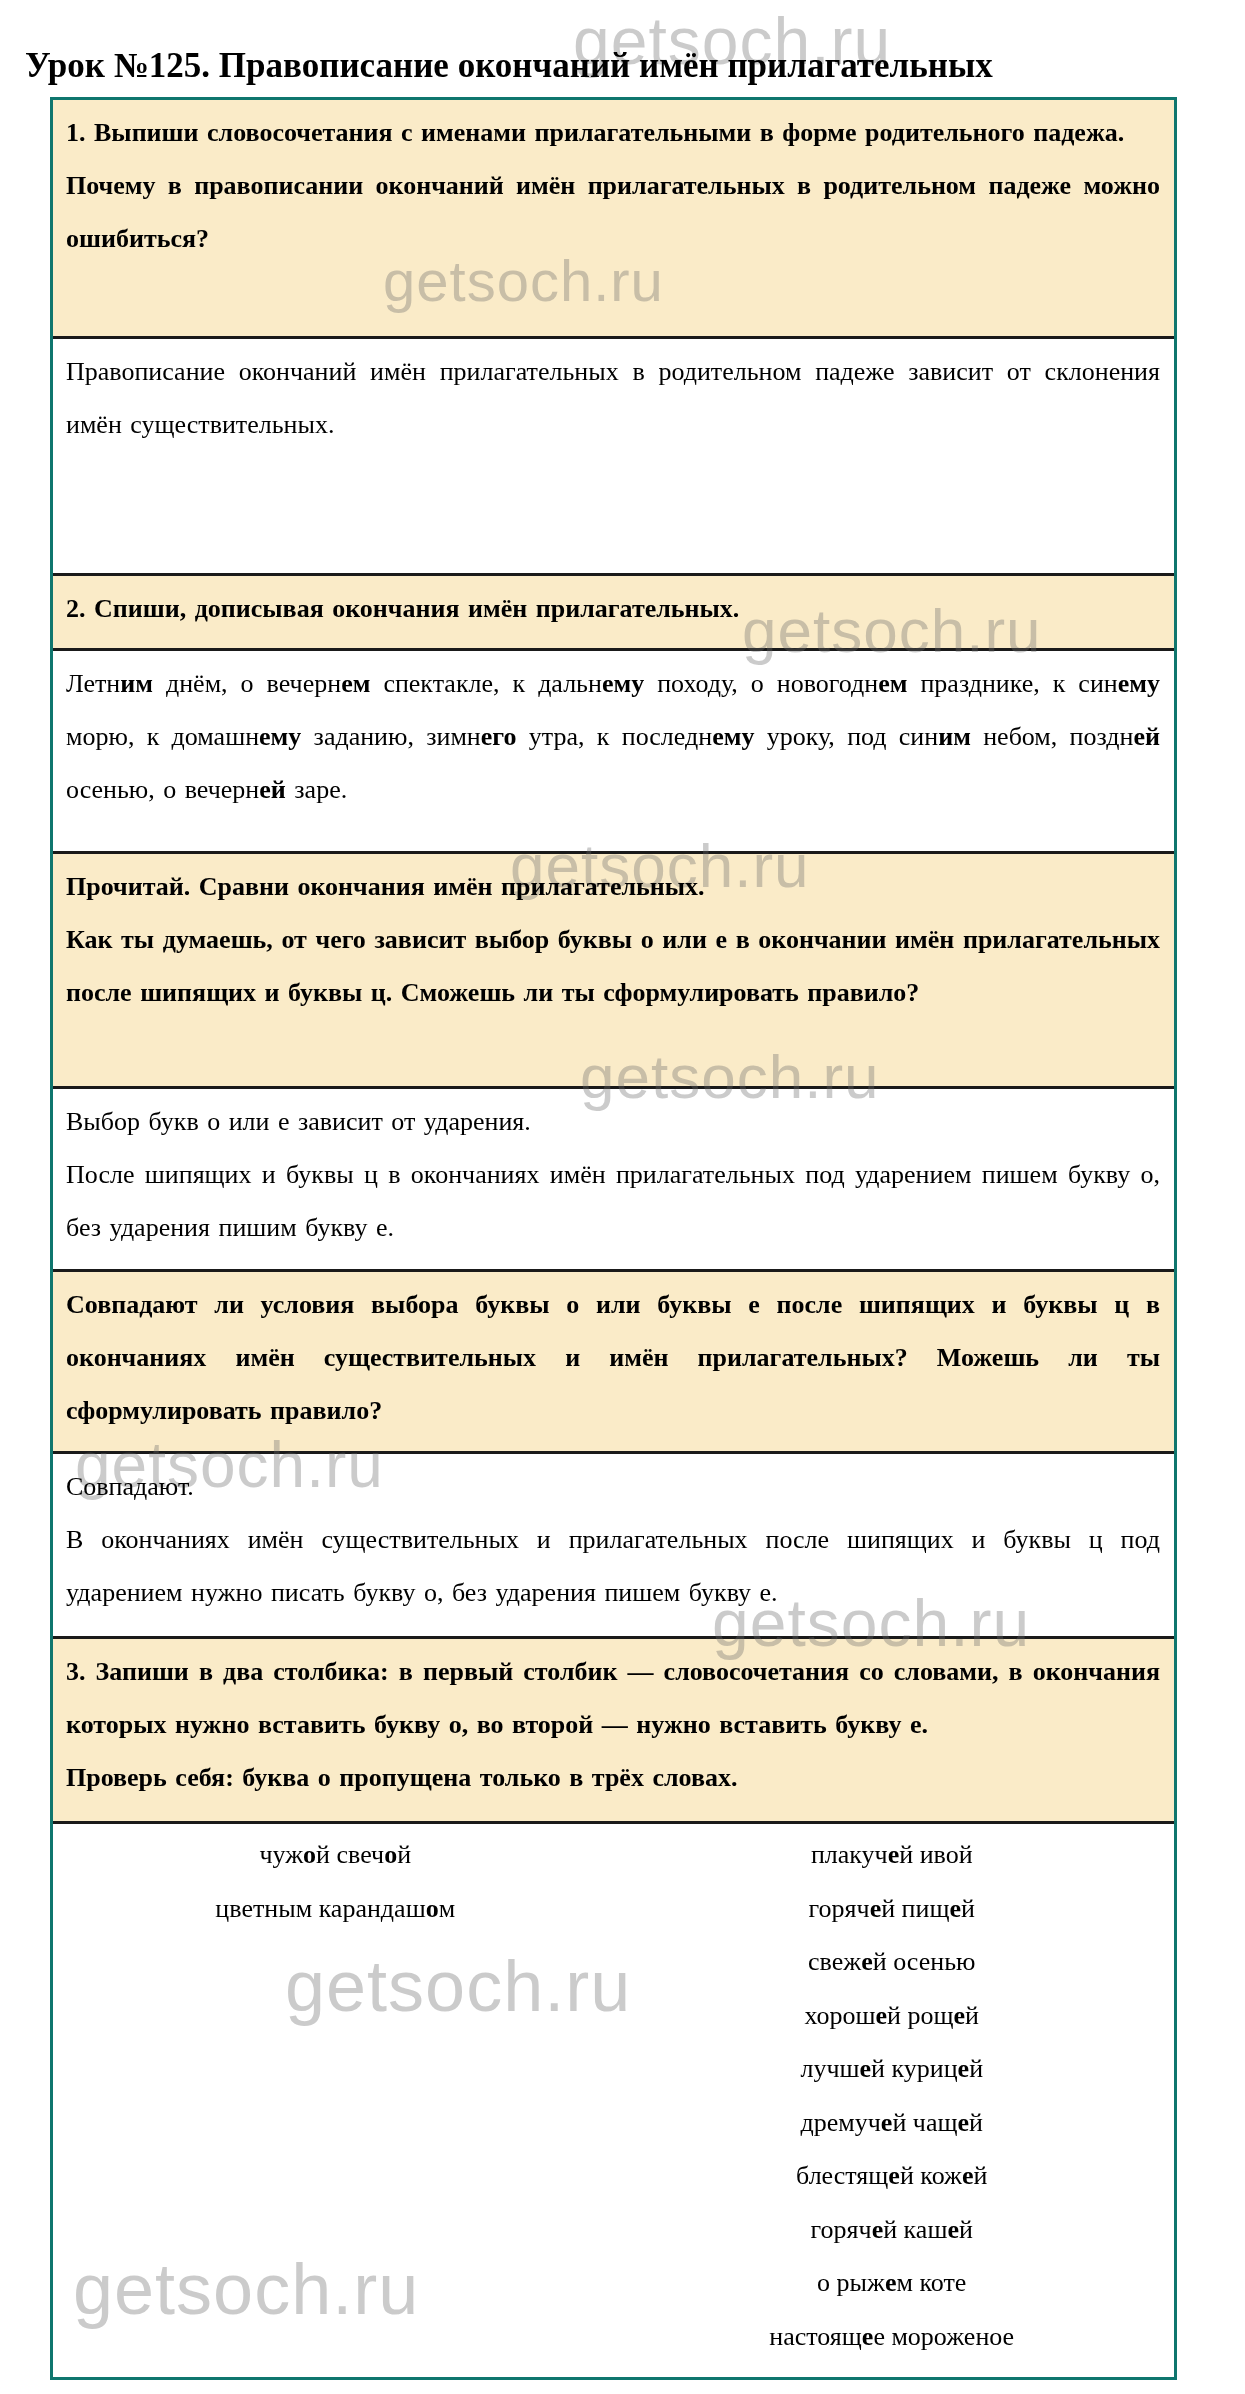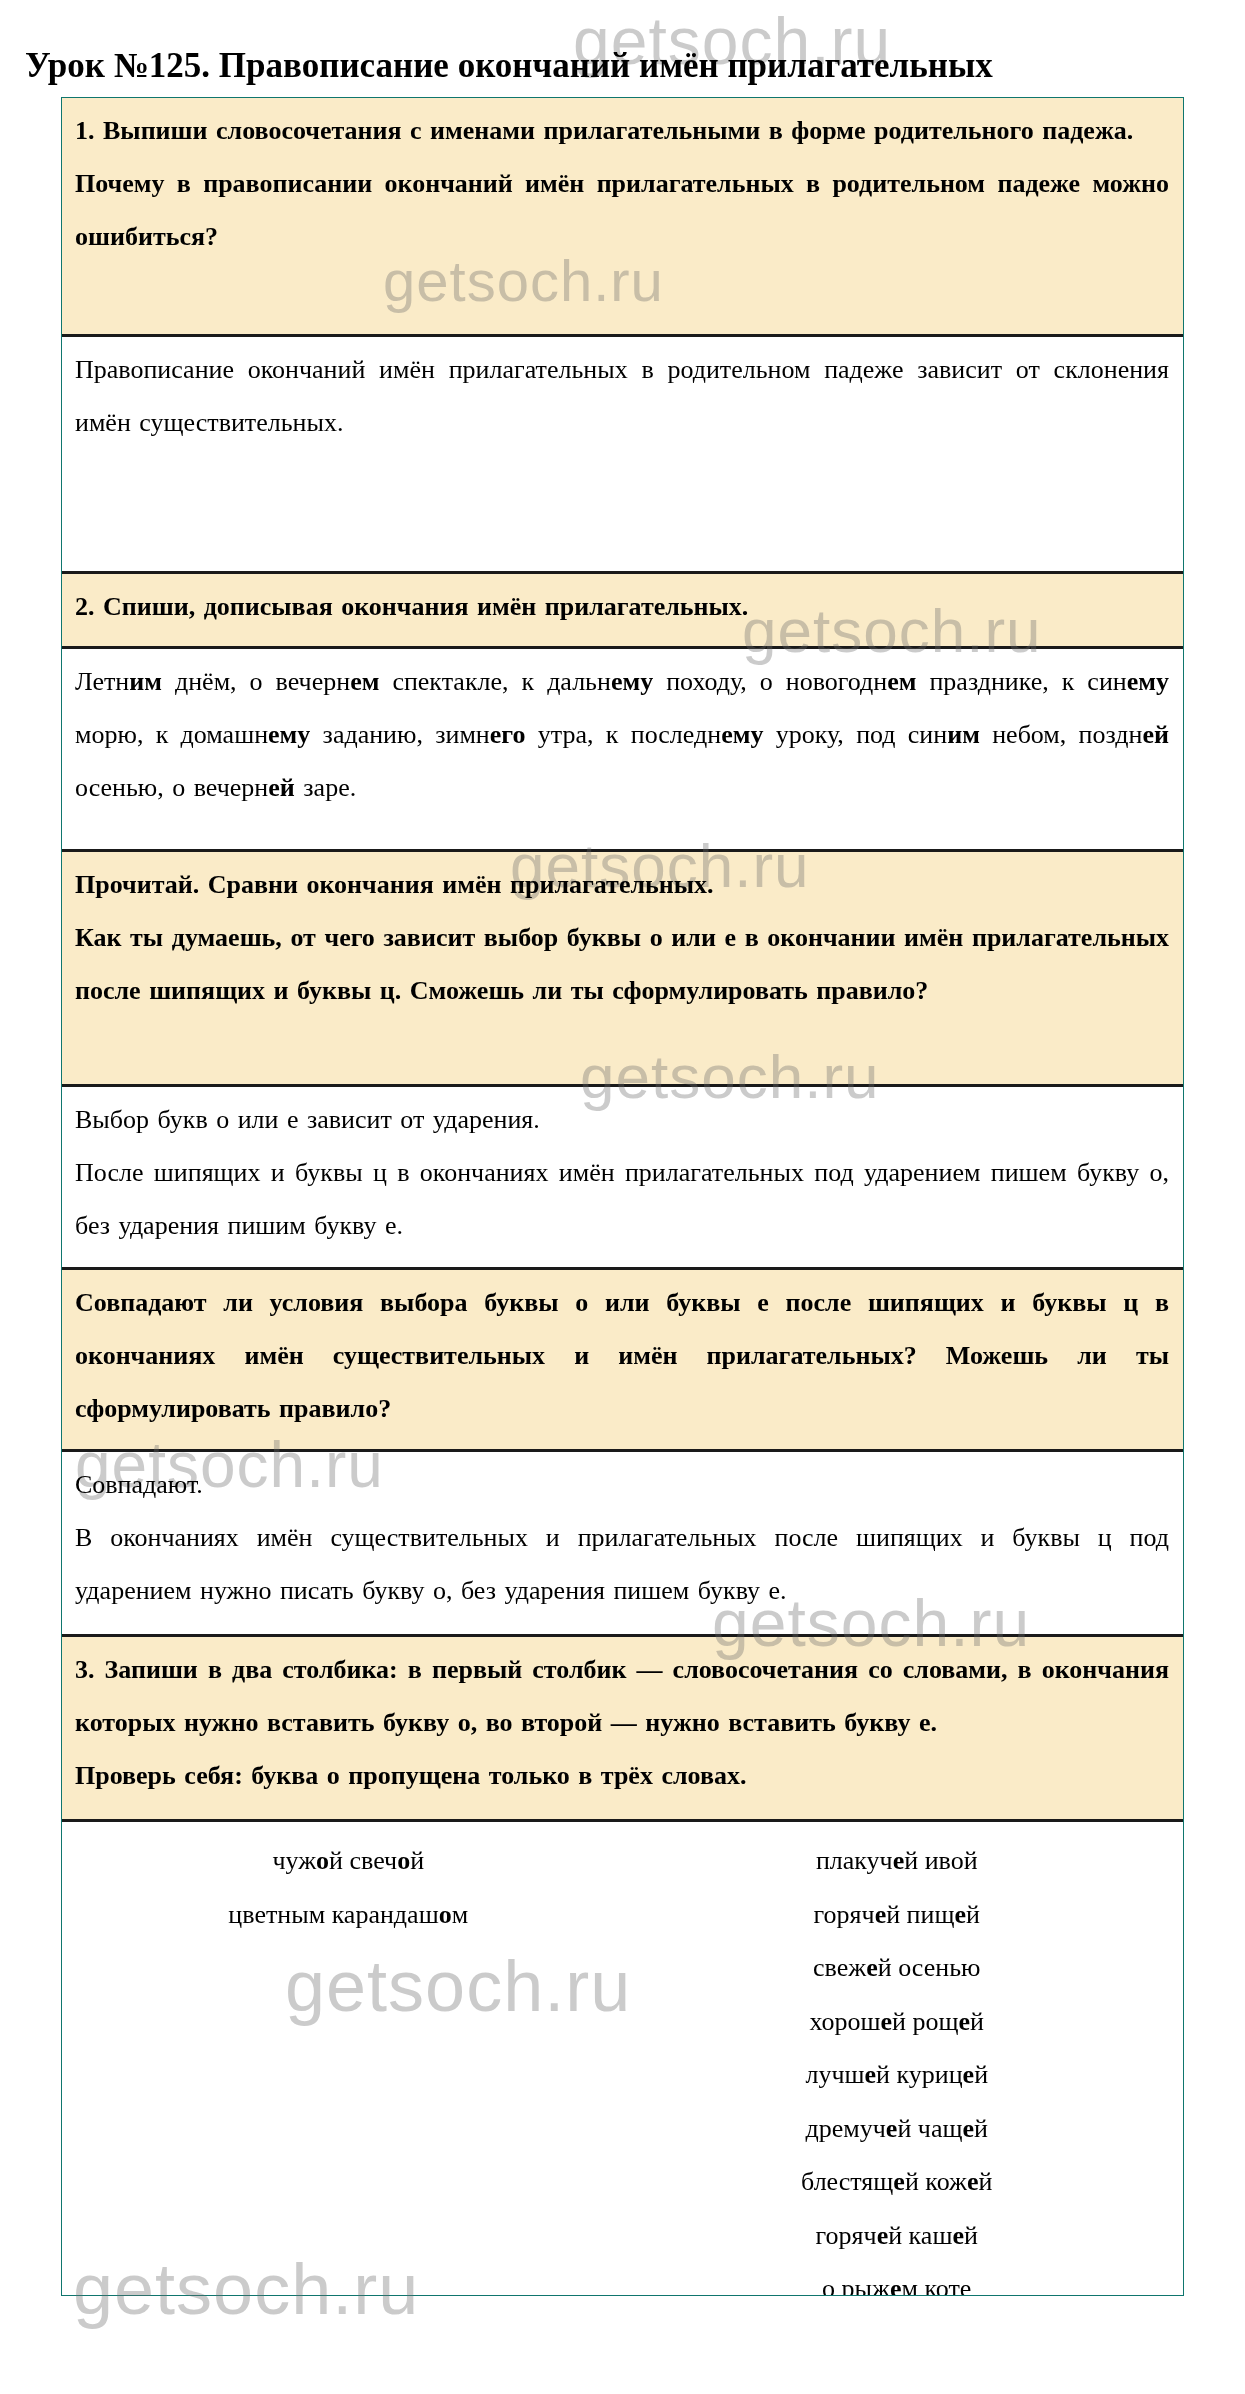--- a/index.html
+++ b/index.html
@@ -10,22 +10,22 @@
     font-family:"Liberation Serif","DejaVu Serif",serif;
     color:#000;
     overflow:hidden;
   }
   .title{
     position:absolute;left:25px;top:22px;
     font-size:35px;font-weight:bold;line-height:42px;
     white-space:nowrap;z-index:2;
   }
   .worksheet{
-    position:absolute;left:61px;top:97px;width:1121px;
-    border:1px solid #0f766e;
+    position:absolute;left:50px;top:97px;width:1121px;
+    border:3px solid #0f766e;
     box-sizing:content-box;
   }
   .cell{
     box-sizing:border-box;
     padding:6px 14px 0 13px;
     font-size:26px;line-height:53px;
     overflow:hidden;
   }
   .cell + .cell{border-top:3px solid #1a1a1a;}
   .task{background:#faebc8;}
@@ -35,21 +35,21 @@
     margin:0;
     text-align:justify;text-align-last:left;
     position:relative;z-index:2;
     word-spacing:2px;
   }
   b{font-weight:bold;}
   
   .s1{height:236px;} .s2{height:237px;} .s3{height:75px;}
   .s4{height:203px;} .s5{height:235px;} .s6{height:183px;}
   .s7{height:182px;} .s8{height:185px;} .s9{height:185px;}
-  .s10{height:476px;padding:12px;}
+  .s10{height:556px;padding:4px;}
   .cols{position:relative;height:100%;}
   .col{position:absolute;top:0;width:50%;}
   .col-left{left:0;}
   .col-right{right:0;}
   .colrow{
     height:53.5px;line-height:53.5px;
     text-align:center;font-size:26px;
     position:relative;z-index:2;
   }
   

